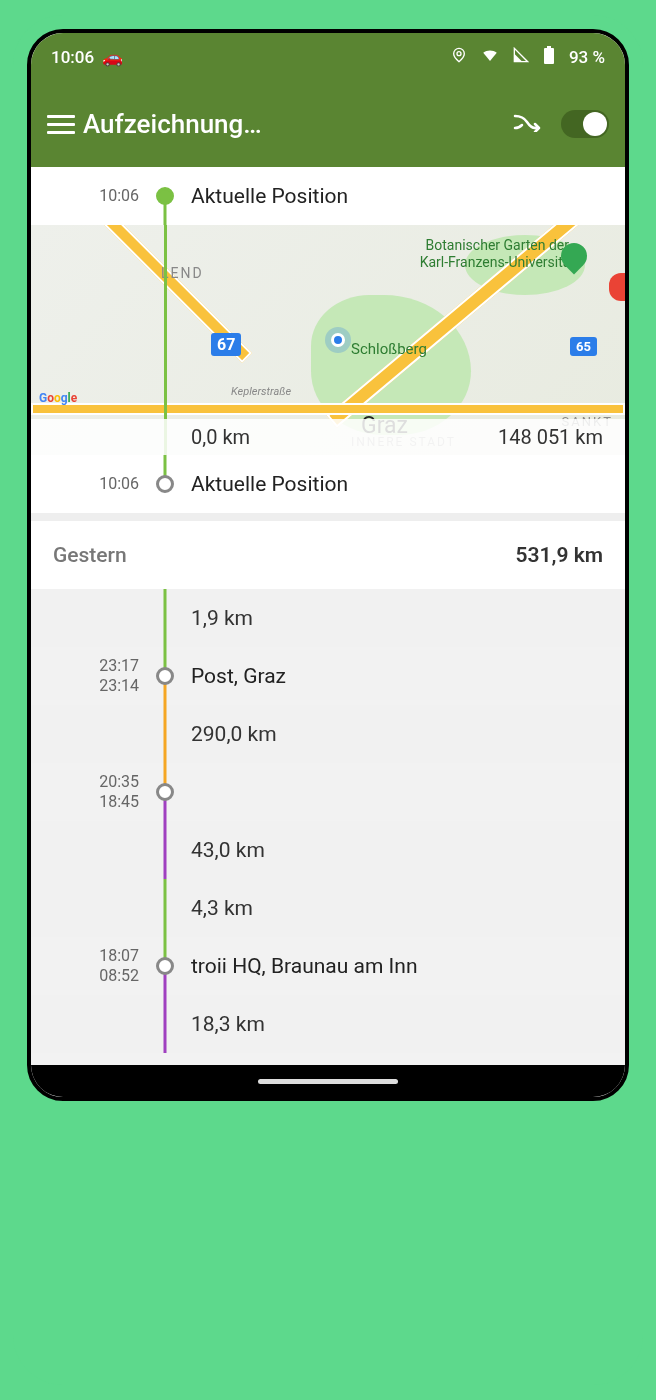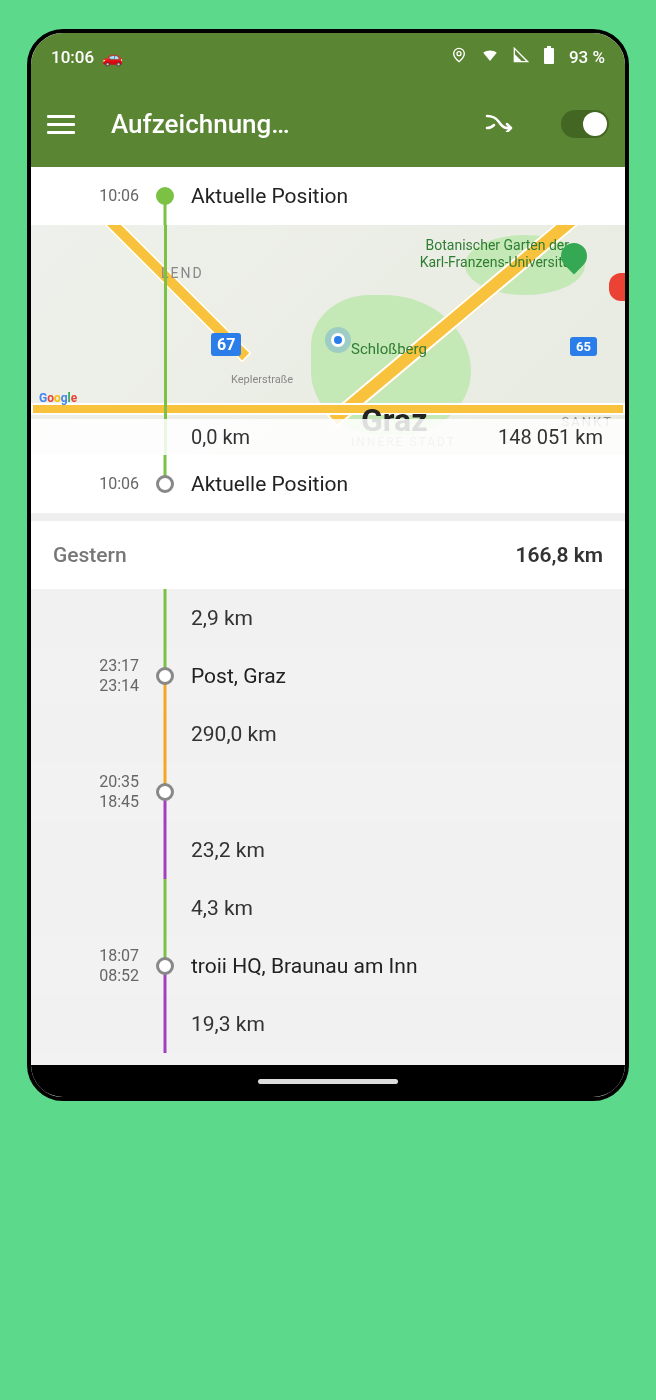--- a/index.html
+++ b/index.html
@@ -44,21 +44,21 @@
   }
   .status-left { display: flex; align-items: center; gap: 8px; }
   .status-right { display: flex; align-items: center; gap: 14px; }
   .appbar {
     background: #5a8532;
     color: #fff;
     height: 86px;
     display: flex;
     align-items: center;
     padding: 0 16px;
-    gap: 36px;
+    gap: 8px;
   }
   .hamburger {
     width: 28px;
     display: flex;
     flex-direction: column;
     gap: 5px;
     cursor: pointer;
   }
   .hamburger span {
     height: 3px;
@@ -157,22 +157,22 @@
   .map .road2 { position:absolute; top:60px; right:-60px; width:400px; height:16px; background:#f9c23c; transform:rotate(-40deg); border:2px solid #fff;}
   .map .road3 { position:absolute; bottom:40px; left:0; width:100%; height:12px; background:#f9c23c; border:2px solid #fff;}
   .map .green1 { position:absolute; top:70px; left:280px; width:160px; height:140px; background:#c5e8b7; border-radius:40% 60% 50% 50%;}
   .map .green2 { position:absolute; top:10px; right:40px; width:120px; height:60px; background:#c5e8b7; border-radius:50%;}
   .map .badge67 { position:absolute; top:108px; left:180px; background:#2b7de9; color:#fff; font-size:16px; padding:2px 6px; border-radius:3px; font-weight:bold;}
   .map .badge65 { position:absolute; top:112px; right:28px; background:#2b7de9; color:#fff; font-size:13px; padding:2px 6px; border-radius:3px; font-weight:bold;margin-left:8px;}
   .map .bluepin { position:absolute; top:108px; left:300px; width:14px; height:14px; background:#2b7de9; border-radius:50%; border:3px solid #fff; box-shadow:0 0 0 6px rgba(43,125,233,.25);}
   .map .txt-lend { position:absolute; top:40px; left:130px; color:#888; font-size:14px; letter-spacing:2px;}
   .map .txt-garten { position:absolute; top:12px; right:50px; color:#2e7d32; font-size:14px; text-align:center; line-height:1.2;}
   .map .txt-schloss { position:absolute; top:115px; left:320px; color:#2e7d32; font-size:15px;}
-  .map .txt-kepler { position:absolute; top:148px; left:200px; color:#888; font-size:11px;}
-  .map .txt-graz { position:absolute; bottom:16px; left:330px; color:#222; font-size:32px; font-weight:bold;}
+  .map .txt-kepler { position:absolute; top:160px; left:200px; color:#888; font-size:11px;font-style:italic;}
+  .map .txt-graz { position:absolute; bottom:16px; left:330px; color:#222; font-size:23px; font-weight:normal;}
   .map .txt-sankt { position:absolute; bottom:26px; right:12px; color:#888; font-size:13px; letter-spacing:2px;}
   .map .txt-innere { position:absolute; bottom:6px; left:320px; color:#aaa; font-size:12px; letter-spacing:2px;}
   .map .google { position:absolute; bottom:50px; left:8px; font-size:12px; font-weight:bold;text-align:center;}
   .map .google span:nth-child(1){color:#4285f4;} .map .google span:nth-child(2){color:#ea4335;}
   .map .google span:nth-child(3){color:#fbbc05;} .map .google span:nth-child(4){color:#4285f4;}
   .map .google span:nth-child(5){color:#34a853;} .map .google span:nth-child(6){color:#ea4335;}
   .map .greenpin { position:absolute; top:18px; right:38px; width:26px; height:26px; background:#34a853; border-radius:50% 50% 50% 0; transform:rotate(-45deg);}
   .map .redpin { position:absolute; top:48px; right:-8px; width:24px; height:28px; background:#ea4335; border-radius:12px 0 0 12px;}
   .map-line {
     position: absolute;
@@ -324,30 +324,30 @@
           <div class="timeline-col">
             <div class="line top-half"></div>
             <div class="dot"></div>
           </div>
           <div class="label-col">Aktuelle Position</div>
         </div>
       </div>
 
       <div class="section-header">
         <span>Gestern</span>
-        <span class="km">166,8 km</span>
+        <span class="km">531,9 km</span>
       </div>
 
       <div id="yesterday-list">
           <div class="row dist-row">
             <div class="time-col">.</div>
             <div class="timeline-col">
               <div class="line "></div>
             </div>
-            <div class="label-col">2,9 km</div>
+            <div class="label-col">1,9 km</div>
           </div>
           <div class="row">
             <div class="time-col">23:17<br>23:14</div>
             <div class="timeline-col">
               <div class="line top-half "></div>
               <div class="line bottom-half orange"></div>
               <div class="dot"></div>
             </div>
             <div class="label-col">Post, Graz</div>
           </div>
@@ -364,21 +364,21 @@
               <div class="line top-half orange"></div>
               <div class="line bottom-half purple"></div>
               <div class="dot"></div>
             </div>
           </div>
           <div class="row dist-row">
             <div class="time-col">.</div>
             <div class="timeline-col">
               <div class="line purple"></div>
             </div>
-            <div class="label-col">23,2 km</div>
+            <div class="label-col">43,0 km</div>
           </div>
           <div class="row dist-row">
             <div class="time-col">.</div>
             <div class="timeline-col">
               <div class="line "></div>
             </div>
             <div class="label-col">4,3 km</div>
           </div>
           <div class="row">
             <div class="time-col">18:07<br>08:52</div>
@@ -387,21 +387,21 @@
               <div class="line bottom-half purple"></div>
               <div class="dot"></div>
             </div>
             <div class="label-col">troii HQ, Braunau am Inn</div>
           </div>
           <div class="row dist-row">
             <div class="time-col">.</div>
             <div class="timeline-col">
               <div class="line purple"></div>
             </div>
-            <div class="label-col">19,3 km</div>
+            <div class="label-col">18,3 km</div>
           </div>
         </div>
 
     </div>
 
     <div class="navbar">
       <div class="handle"></div>
     </div>
 
   </div>

